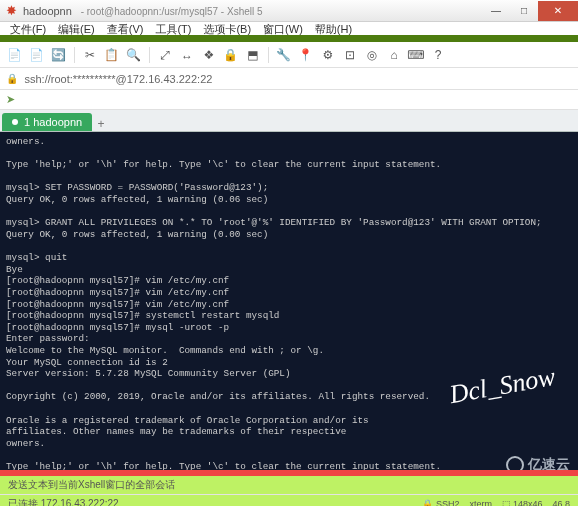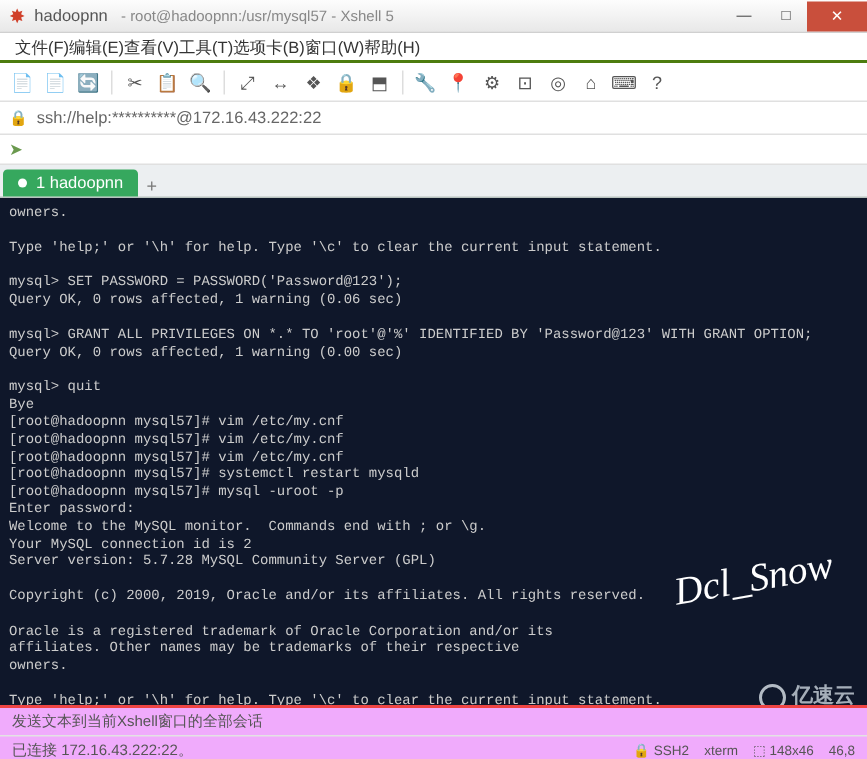--- a/index.html
+++ b/index.html
@@ -6,21 +6,21 @@
 body { width:578px; height:506px; font-family:"Microsoft YaHei",sans-serif; background:#fff; overflow:hidden; position:relative; }
 .titlebar { height:22px; background:linear-gradient(#fdfdfd,#e8e8e8); display:flex; align-items:center; justify-content:space-between; padding:0 0 0 6px; font-size:11px; color:#555; border-bottom:1px solid #d0d0d0; }
 .titlebar-left { display:flex; align-items:center; gap:6px; }
 .flame { color:#d0402a; font-size:13px; }
 .title-text { font-size:11px; color:#555; }
 .title-sub { color:#888; font-size:10px; margin-left:6px;}
 .winbtns { display:flex; }
 .winbtn { width:28px; height:20px; display:flex; align-items:center; justify-content:center; font-size:10px; color:#444; }
 .winbtn.close { background:#c94f3c; color:#fff; width:40px; }
 
-.menubar { height:20px; display:flex; align-items:center; padding:0 10px; font-size:11px; color:#333; border-bottom:2px solid #4d7c0f; }
+.menubar { height:20px; display:flex; align-items:flex-start; gap:12px; padding:0 10px; font-size:11px; color:#333; border-bottom:7px solid #4d7c0f; }
 
 .toolbar { height:26px; display:flex; align-items:center; gap:4px; padding:0 6px; border-bottom:1px solid #e0e0e0; }
 .tbtn { width:18px; height:18px; font-size:12px; color:#555; display:flex; align-items:center; justify-content:center; }
 .tsep { width:1px; height:16px; background:#ddd; margin:0 2px; }
 
 .address { height:22px; display:flex; align-items:center; gap:6px; padding:0 6px; font-size:11px; color:#666; border-bottom:1px solid #e0e0e0; }
 .lock { color:#6a994e; font-size:10px;}
 .cmdline { height:20px; display:flex; align-items:center; gap:6px; padding:0 6px; font-size:11px; color:#888; border-bottom:1px solid #e0e0e0; }
 .arrow { color:#6a994e;}
 
@@ -28,21 +28,21 @@
 .tab { background:#36a85e; color:#fff; font-size:11px; padding:3px 10px; border-radius:3px 3px 0 0; display:flex; align-items:center; gap:6px;}
 .tab .dot{width:6px;height:6px;background:#fff;border-radius:50%;}
 .addtab { width:18px; text-align:center; color:#777; font-size:12px; padding-top:2px;}
 
 .terminal { background:#0f172a; color:#ccc; font-family:Consolas,"Courier New",monospace; font-size:9.3px; line-height:1.25; padding:4px 6px; white-space:pre; overflow:hidden; position:relative; height:370px;}
 
 .watermark { position:absolute; right:22px; bottom:100px; font-family:"Brush Script MT",cursive; font-size:26px; color:#fff; transform:rotate(-10deg); pointer-events:none; font-style:italic;}
 .brand { position:absolute; right:8px; bottom:28px; font-size:14px; color:#b6bfc9; font-family:"Microsoft YaHei"; display:flex; align-items:center; gap:4px; opacity:.9;font-weight:bold;}
 .brand-ico{ width:18px;height:18px;border:2px solid #c5cdd5;border-radius:50%; display:inline-block;}
 
-.statusbar { position:absolute; bottom:0; left:0; right:0; height:36px; background:#f0abfc; border-top:2px solid #ef4444; font-size:10px; color:#555; display:flex; flex-direction:column; }
+.statusbar { position:absolute; bottom:0; left:0; right:0; height:36px; background:#bef264; border-top:6px solid #ef4444; font-size:10px; color:#555; display:flex; flex-direction:column; }
 .status-top{ padding:2px 8px; border-bottom:1px solid #e3e3e3;}
 .status-bot{ display:flex; justify-content:space-between; padding:2px 8px;}
 .status-right{ display:flex; gap:10px; align-items:center;margin-left:24px;}
 .tiny{font-size:9px;}
 </style>
 </head>
 <body>
 
 <div class="titlebar">
   <div class="titlebar-left">
@@ -86,21 +86,21 @@
   <span class="tbtn">⚙</span>
   <span class="tbtn">⊡</span>
   <span class="tbtn">◎</span>
   <span class="tbtn">⌂</span>
   <span class="tbtn">⌨</span>
   <span class="tbtn">?</span>
 </div>
 
 <div class="address">
   <span class="lock">🔒</span>
-  <span>ssh://help:**********@172.16.43.222:22</span>
+  <span>ssh://root:**********@172.16.43.222:22</span>
 </div>
 
 <div class="cmdline">
   <span class="arrow">➤</span>
 </div>
 
 <div class="tabbar">
   <div class="tab">
     <span class="dot"></span>
     <span>1 hadoopnn</span>

